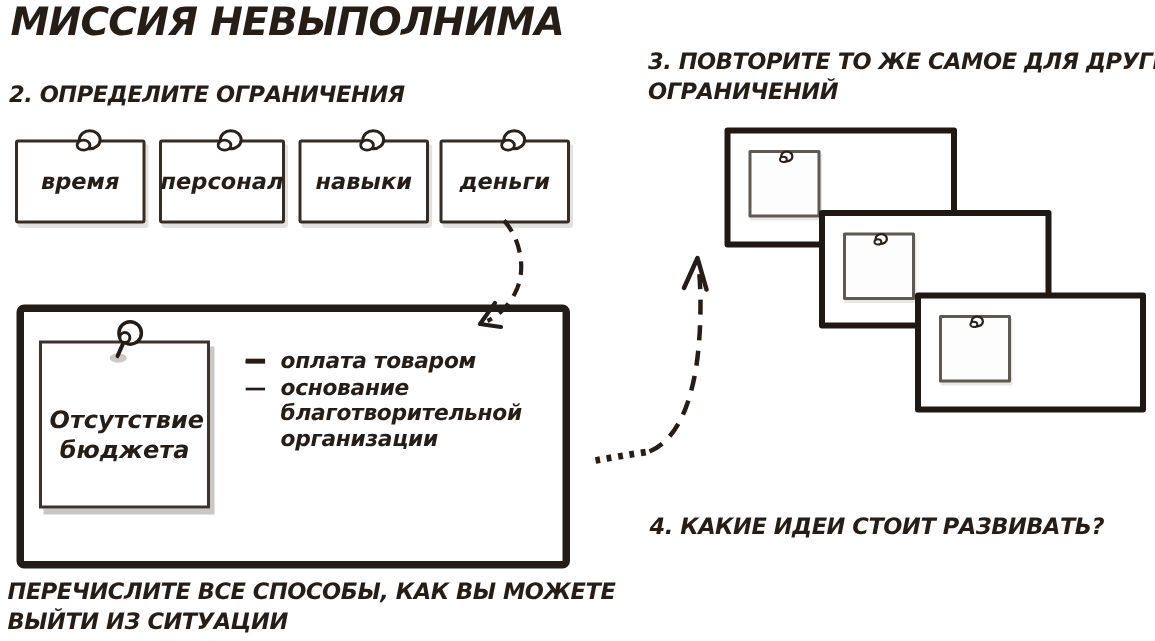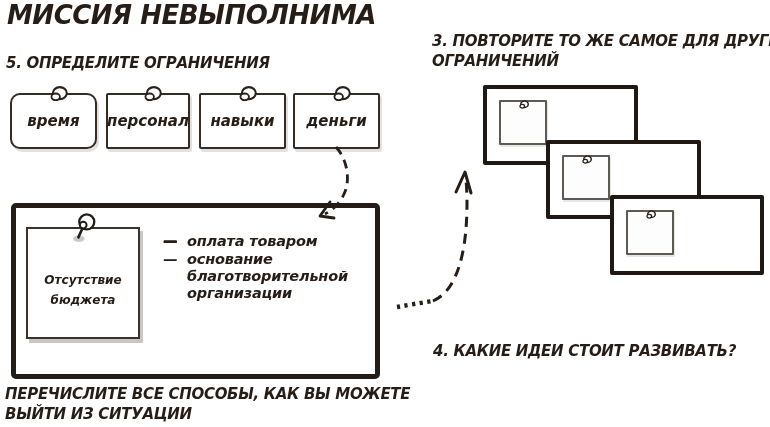--- a/index.html
+++ b/index.html
@@ -24,21 +24,21 @@
   .note .lbl{font-size:15px;font-weight:bold;font-style:italic;}
   .pin-sm{position:absolute;top:-10px;left:50%;margin-left:-8px;}
 
   
   .big-board{position:absolute;left:11px;top:203px;width:359px;height:166px;
              border:5px solid #241c16;border-radius:5px;background:#ffffff;}
   .big-note{position:absolute;left:10px;top:19px;width:110px;height:108px;
             background:#ffffff;border:2px solid #3a322b;
             box-shadow:3px 4px 0 #c9c7c4;
             display:flex;align-items:center;justify-content:center;text-align:center;}
-  .big-note .lbl{font-size:12px;font-weight:bold;font-style:italic;line-height:20px;
+  .big-note .lbl{font-size:16px;font-weight:bold;font-style:italic;line-height:20px;
                  width:100px;margin-top:14px;text-align:center;}
   .pin-big{position:absolute;top:-17px;left:50%;margin-left:-13px;}
 
   .ideas{position:absolute;left:147px;top:24px;width:208px;margin:0;padding:0;list-style:none;}
   .ideas li{position:relative;padding-left:24px;font-size:14.5px;font-weight:bold;font-style:italic;
             line-height:17px;letter-spacing:-0.2px;margin-bottom:1px;}
   .ideas .dash{position:absolute;left:0;top:0;font-style:normal;}
 
   
   .stack-box{position:absolute;background:#ffffff;border:4px solid #1f1813;border-radius:2px;}
@@ -52,23 +52,23 @@
 
   .arrows{position:absolute;left:0;top:0;pointer-events:none;z-index:5;}
 </style>
 </head>
 <body>
 
 <div class="canvas">
 
   <div class="title">МИССИЯ НЕВЫПОЛНИМА</div>
 
-  <div class="step-label s1">5. ОПРЕДЕЛИТЕ ОГРАНИЧЕНИЯ</div>
+  <div class="step-label s1">2. ОПРЕДЕЛИТЕ ОГРАНИЧЕНИЯ</div>
 
-  <div class="note" style="left:10px;width:83px;border-radius:10px;">
+  <div class="note" style="left:10px;width:83px;">
     <span class="pin-sm">
       <svg width="24" height="19" viewBox="0 0 26 20">
         <ellipse cx="15" cy="8.5" rx="7.5" ry="6.5" fill="#fff" stroke="#2a211b" stroke-width="2.2"></ellipse>
         <ellipse cx="10.5" cy="12.5" rx="4.6" ry="3.6" fill="#fff" stroke="#2a211b" stroke-width="2"></ellipse>
       </svg>
     </span>
     <span class="lbl">время</span>
   </div>
   <div class="note" style="left:106px;width:80px;">
     <span class="pin-sm">

